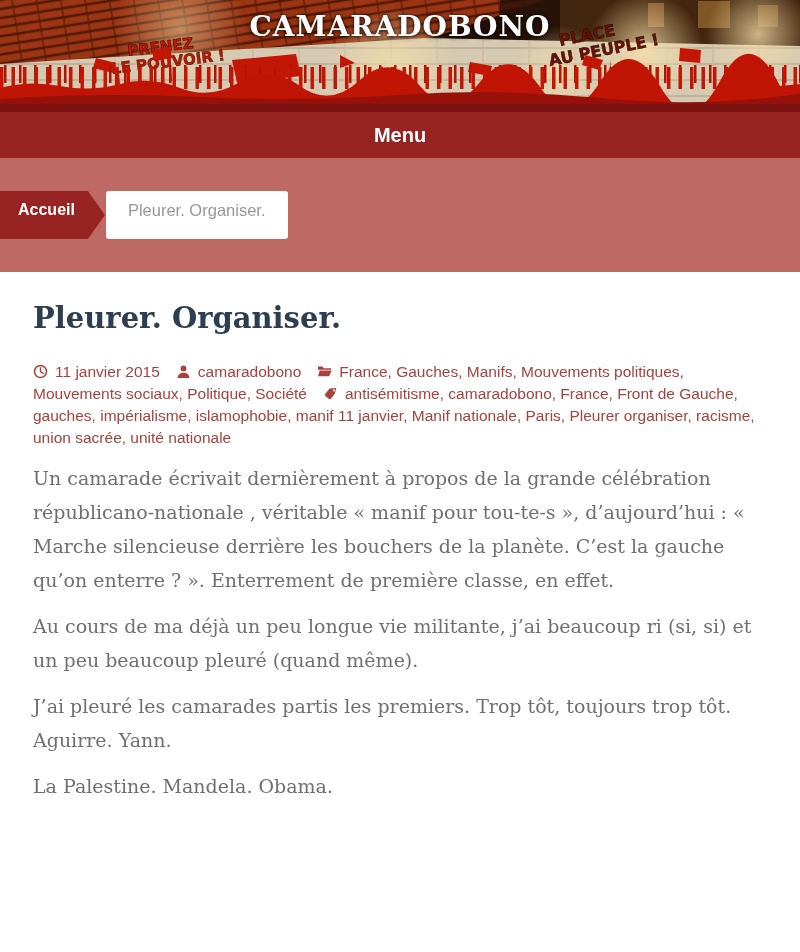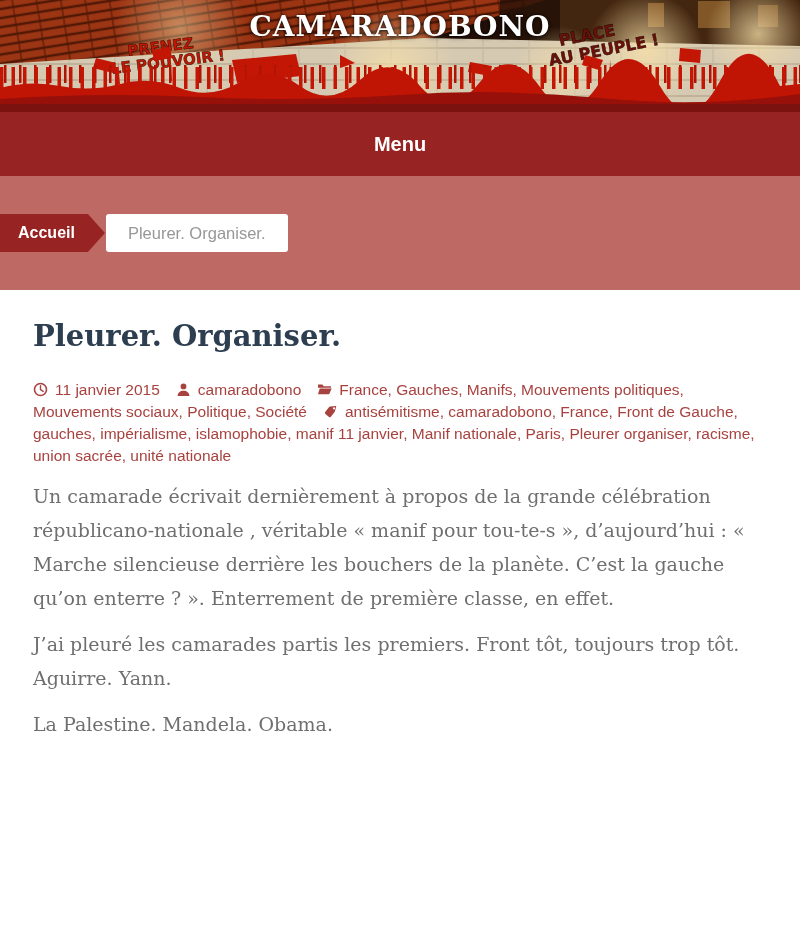--- a/index.html
+++ b/index.html
@@ -21,28 +21,28 @@
   .site-title{
     position:absolute;top:10px;left:0;width:100%;text-align:center;
     font-family:"DejaVu Serif","Liberation Serif",serif;font-weight:bold;
     font-size:28px;letter-spacing:1px;color:#fff;
     text-shadow:0 1px 5px rgba(0,0,0,.75), 0 0 2px rgba(0,0,0,.6);
     cursor:pointer;
   }
 
   
   .menu-bar{
-    height:64px;background:var(--dark-red);
+    height:46px;background:var(--dark-red);
     display:flex;align-items:center;justify-content:center;cursor:pointer;
   }
   .menu-bar .menu-label{color:#fff;font-weight:bold;font-size:20px}
 
   
   .breadcrumb-band{height:114px;background:var(--band-red);display:flex;align-items:center}
-  .breadcrumb{display:flex;align-items:stretch;height:38px}
+  .breadcrumb{display:flex;align-items:stretch;height:48px}
   .crumb-home{
     background:var(--dark-red);color:#fff;font-weight:bold;font-size:16px;
     line-height:38px;padding:0 30px 0 18px;cursor:pointer;
     clip-path:polygon(0 0, calc(100% - 17px) 0, 100% 50%, calc(100% - 17px) 100%, 0 100%);
   }
   .crumb-current{
     background:#fff;color:var(--crumb-gray);font-size:16.5px;line-height:38px;
     padding:0 22px;border-radius:3px;margin-left:1px;
   }
 
@@ -161,18 +161,19 @@
               <path d="M1 2.6h4.4l1.4 1.7H14v1.4H1z"></path>
               <path d="M2.7 6.6h12L12.1 12.3H1z"></path>
             </svg></span><span class="meta-text">France, Gauches, Manifs, Mouvements politiques, Mouvements sociaux, Politique, Société</span></span><span class="meta-item"><span class="meta-icon"><svg viewBox="0 0 15 15">
               <path d="M13.3 1.9 7 2.5c-.35.03-.67.2-.88.48L2.2 8.1a1.3 1.3 0 0 0 .22 1.83l3.6 2.95a1.3 1.3 0 0 0 1.82-.2l3.95-5.05c.18-.24.28-.53.28-.83z"></path>
               <circle cx="11" cy="4.4" r="1.1" fill="#fff"></circle>
             </svg></span><span class="meta-text">antisémitisme, camaradobono, France, Front de Gauche, gauches, impérialisme, islamophobie, manif 11 janvier, Manif nationale, Paris, Pleurer organiser, racisme, union sacrée, unité nationale</span></span>
     </p>
 
     <article>
       <p>Un camarade écrivait dernièrement à propos de la grande célébration républicano-nationale , véritable « manif pour tou-te-s », d’aujourd’hui : « Marche silencieuse derrière les bouchers de la planète. C’est la gauche qu’on enterre ? ». Enterrement de première classe, en effet.</p>
-      <p>J’ai pleuré les camarades partis les premiers. Front tôt, toujours trop tôt. Aguirre. Yann.</p>
+      <p>Au cours de ma déjà un peu longue vie militante, j’ai beaucoup ri (si, si) et un peu beaucoup pleuré (quand même).</p>
+      <p>J’ai pleuré les camarades partis les premiers. Trop tôt, toujours trop tôt. Aguirre. Yann.</p>
       <p>La Palestine. Mandela. Obama.</p>
     </article>
   </main>
 
 </div>
 
 </body></html>

